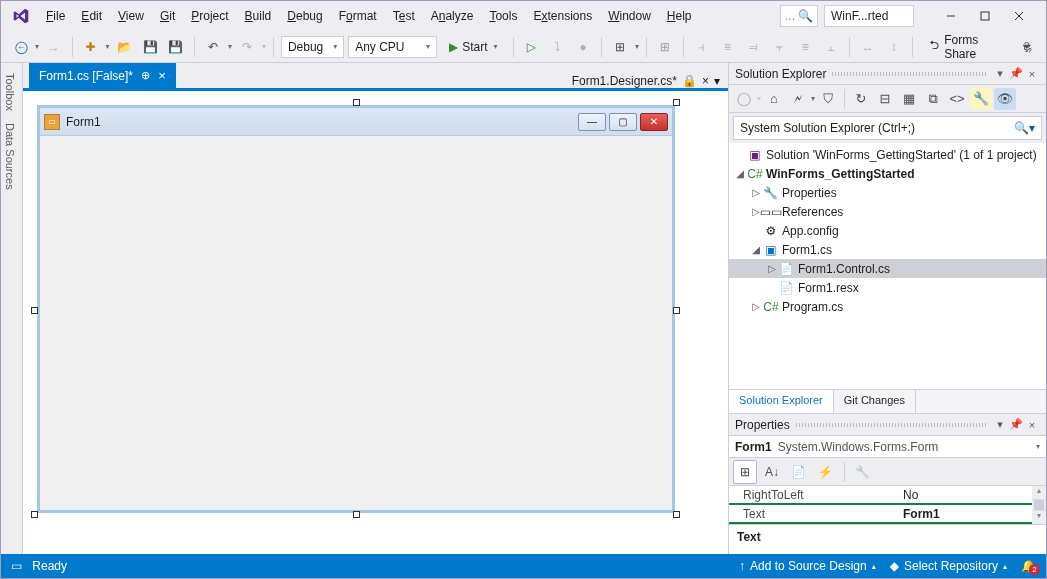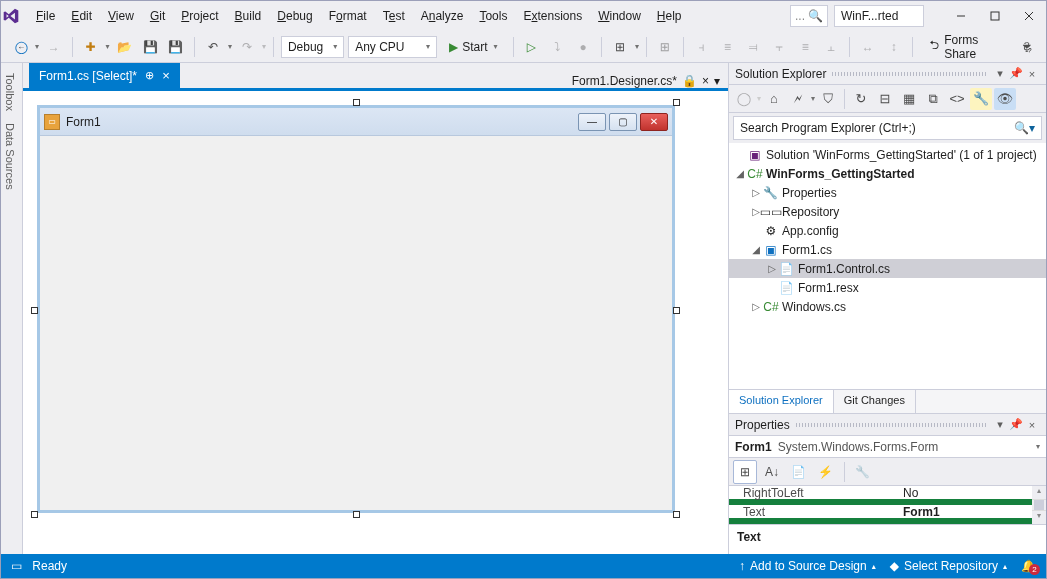--- a/index.html
+++ b/index.html
@@ -1,18 +1,18 @@
 <!DOCTYPE html>
 <html><head>
 <meta charset="utf-8">
 <style>
 * { margin:0; padding:0; box-sizing:border-box; font-family:"Segoe UI",Arial,sans-serif; font-size:12px; color:#1e1e1e; }
 body { width:1047px; height:579px; background:#eeeef2; display:flex; flex-direction:column; overflow:hidden; border:1px solid #9b9fb9; }
 
-.titlebar { height:30px; background:#eeeef2; display:flex; align-items:center; padding:0 0; }
+.titlebar { height:30px; background:#eeeef2; display:flex; align-items:center; padding:0 10px; }
 .vs-logo { width:20px; height:20px; display:flex; align-items:center; justify-content:center; margin-right:8px; }
 .menu { display:flex; gap:2px; }
 .menu-item { padding:4px 7px; cursor:pointer; }
 .menu-item .u { text-decoration:underline; }
 .spacer { flex:1; }
 .search-box { width:38px; height:22px; border:1px solid #cccedb; background:#fff; display:flex; align-items:center; justify-content:flex-end; padding:0 4px; margin-right:6px; }
 .app-title { width:90px; height:22px; background:#fff; border:1px solid #cccedb; display:flex; align-items:center; padding:0 6px; margin-right:10px; overflow:hidden; }
 .winbtns { display:flex; gap:0; margin-left:10px; }
 .winbtn { width:34px; height:24px; display:flex; align-items:center; justify-content:center; cursor:pointer; color:#5e5e5e; }
 
@@ -60,21 +60,21 @@
 .ticon { width:16px; display:inline-flex; justify-content:center; margin-right:3px; }
 .panel-tabs { height:24px; background:#f5f5f7; display:flex; border-top:1px solid #cccedb; }
 .panel-tab { padding:4px 10px; font-size:11px; border-right:1px solid #cccedb; cursor:pointer; }
 .panel-tab.active { background:#fff; color:#0e70c0; }
 
 .props { display:flex; flex-direction:column; border-top:1px solid #cccedb; }
 .prop-objrow { height:22px; display:flex; align-items:center; padding:0 6px; background:#fff; border-bottom:1px solid #cccedb; gap:6px; }
 .prop-objrow .b { font-weight:bold; }
 .prop-tb { height:28px; display:flex; align-items:center; padding:0 4px; gap:3px; background:#eeeef2; border-bottom:1px solid #cccedb; }
 .prop-grid { background:#fff; }
-.prop-row { display:flex; height:19px; align-items:center; border-bottom:6px solid #15803d; }
+.prop-row { display:flex; height:19px; align-items:center; border-bottom:2px solid #15803d; }
 .prop-name { width:170px; padding-left:14px; color:#4b4b4b; }
 .prop-val { flex:1; padding-left:4px; }
 .prop-val.bold { font-weight:bold; }
 .prop-scroll { width:14px; background:#eeeef2; display:flex; flex-direction:column; }
 .prop-grid-wrap { display:flex; }
 .prop-desc { border-top:1px solid #cccedb; padding:5px 8px 8px; background:#fff; }
 .prop-desc .t { font-weight:bold; margin-bottom:2px; }
 
 .statusbar { height:24px; background:#007acc; display:flex; align-items:center; padding:0 10px; gap:10px; }
 .statusbar * { color:#fff; }
@@ -196,21 +196,21 @@
 
 <div class="main">
   <div class="sidebar-tabs">
     <div class="sidetab">Toolbox</div>
     <div class="sidetab">Data Sources</div>
   </div>
 
   <div class="editor-area">
     <div class="doctabs">
       <div class="doctab active">
-        <span>Form1.cs [Select]*</span>
+        <span>Form1.cs [False]*</span>
         <span style="font-size:11px">⊕</span>
         <span class="doctab-close">×</span>
       </div>
       <div class="doctabs-right">
         <span>Form1.Designer.cs*</span>
         <span>🔒</span>
         <span>×</span>
         <span>▾</span>
       </div>
     </div>
@@ -255,21 +255,21 @@
       <div class="tsep"></div>
       <div class="tbtn">↻</div>
       <div class="tbtn">⊟</div>
       <div class="tbtn">▦</div>
       <div class="tbtn">⧉</div>
       <div class="tbtn">&lt;&gt;</div>
       <div class="tbtn" style="background:#fdf4bf">🔧</div>
       <div class="tbtn" style="background:#c9def5">👁</div>
     </div>
     <div class="se-search">
-      <span>Search Program Explorer (Ctrl+;)</span>
+      <span>System Solution Explorer (Ctrl+;)</span>
       <span class="sicon">🔍▾</span>
     </div>
     <div class="tree">
       <div class="tree-row">
           <span class="tw"></span>
           <span class="ticon" style="color:#68217a">▣</span>
           <span>Solution 'WinForms_GettingStarted' (1 of 1 project)</span>
         </div>
       <div class="tree-row">
           <span class="tw">◢</span>
@@ -277,21 +277,21 @@
           <b>WinForms_GettingStarted</b>
         </div>
       <div class="tree-row" style="padding-left:20px">
           <span class="tw">▷</span>
           <span class="ticon">🔧</span>
           <span>Properties</span>
         </div>
       <div class="tree-row" style="padding-left:20px">
           <span class="tw">▷</span>
           <span class="ticon">▭▭</span>
-          <span>Repository</span>
+          <span>References</span>
         </div>
       <div class="tree-row" style="padding-left:34px">
           <span class="ticon">⚙</span>
           <span>App.config</span>
         </div>
       <div class="tree-row" style="padding-left:20px">
           <span class="tw">◢</span>
           <span class="ticon" style="color:#0e70c0">▣</span>
           <span>Form1.cs</span>
         </div>
@@ -300,21 +300,21 @@
           <span class="ticon">📄</span>
           <span>Form1.Control.cs</span>
         </div>
       <div class="tree-row" style="padding-left:50px">
           <span class="ticon">📄</span>
           <span>Form1.resx</span>
         </div>
       <div class="tree-row" style="padding-left:20px">
           <span class="tw">▷</span>
           <span class="ticon" style="color:#388a34">C#</span>
-          <span>Windows.cs</span>
+          <span>Program.cs</span>
         </div>
     </div>
     <div class="panel-tabs">
       <div class="panel-tab active">Solution Explorer</div>
       <div class="panel-tab">Git Changes</div>
     </div>
 
     <div class="props">
       <div class="panel-header">
         <span>Properties</span>

